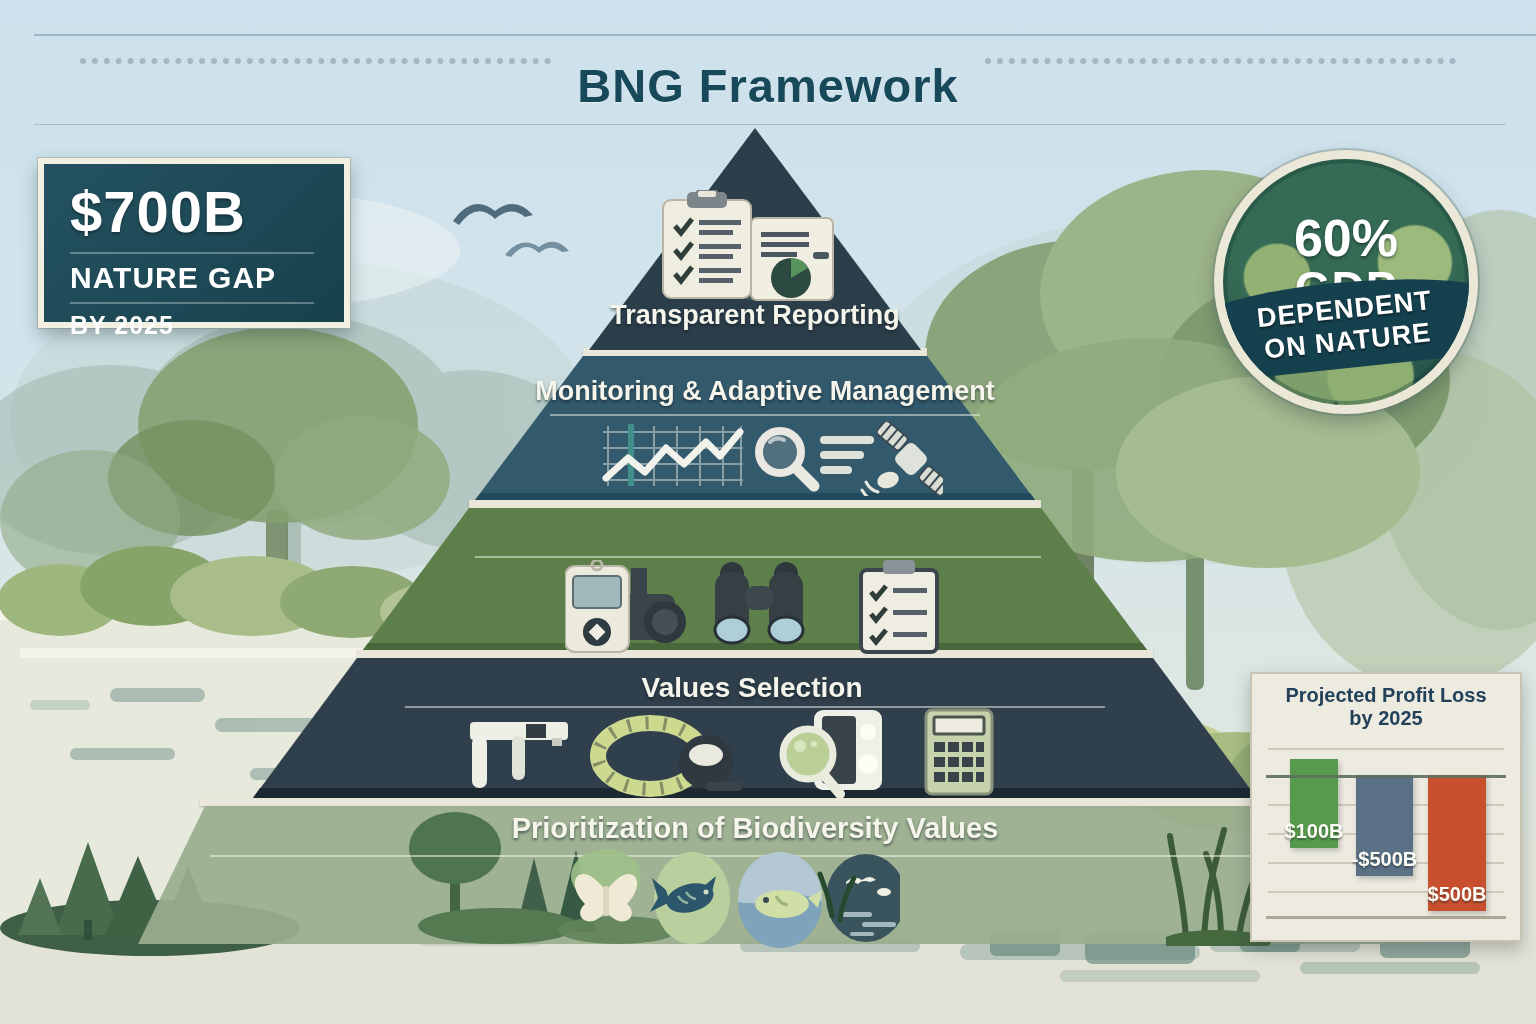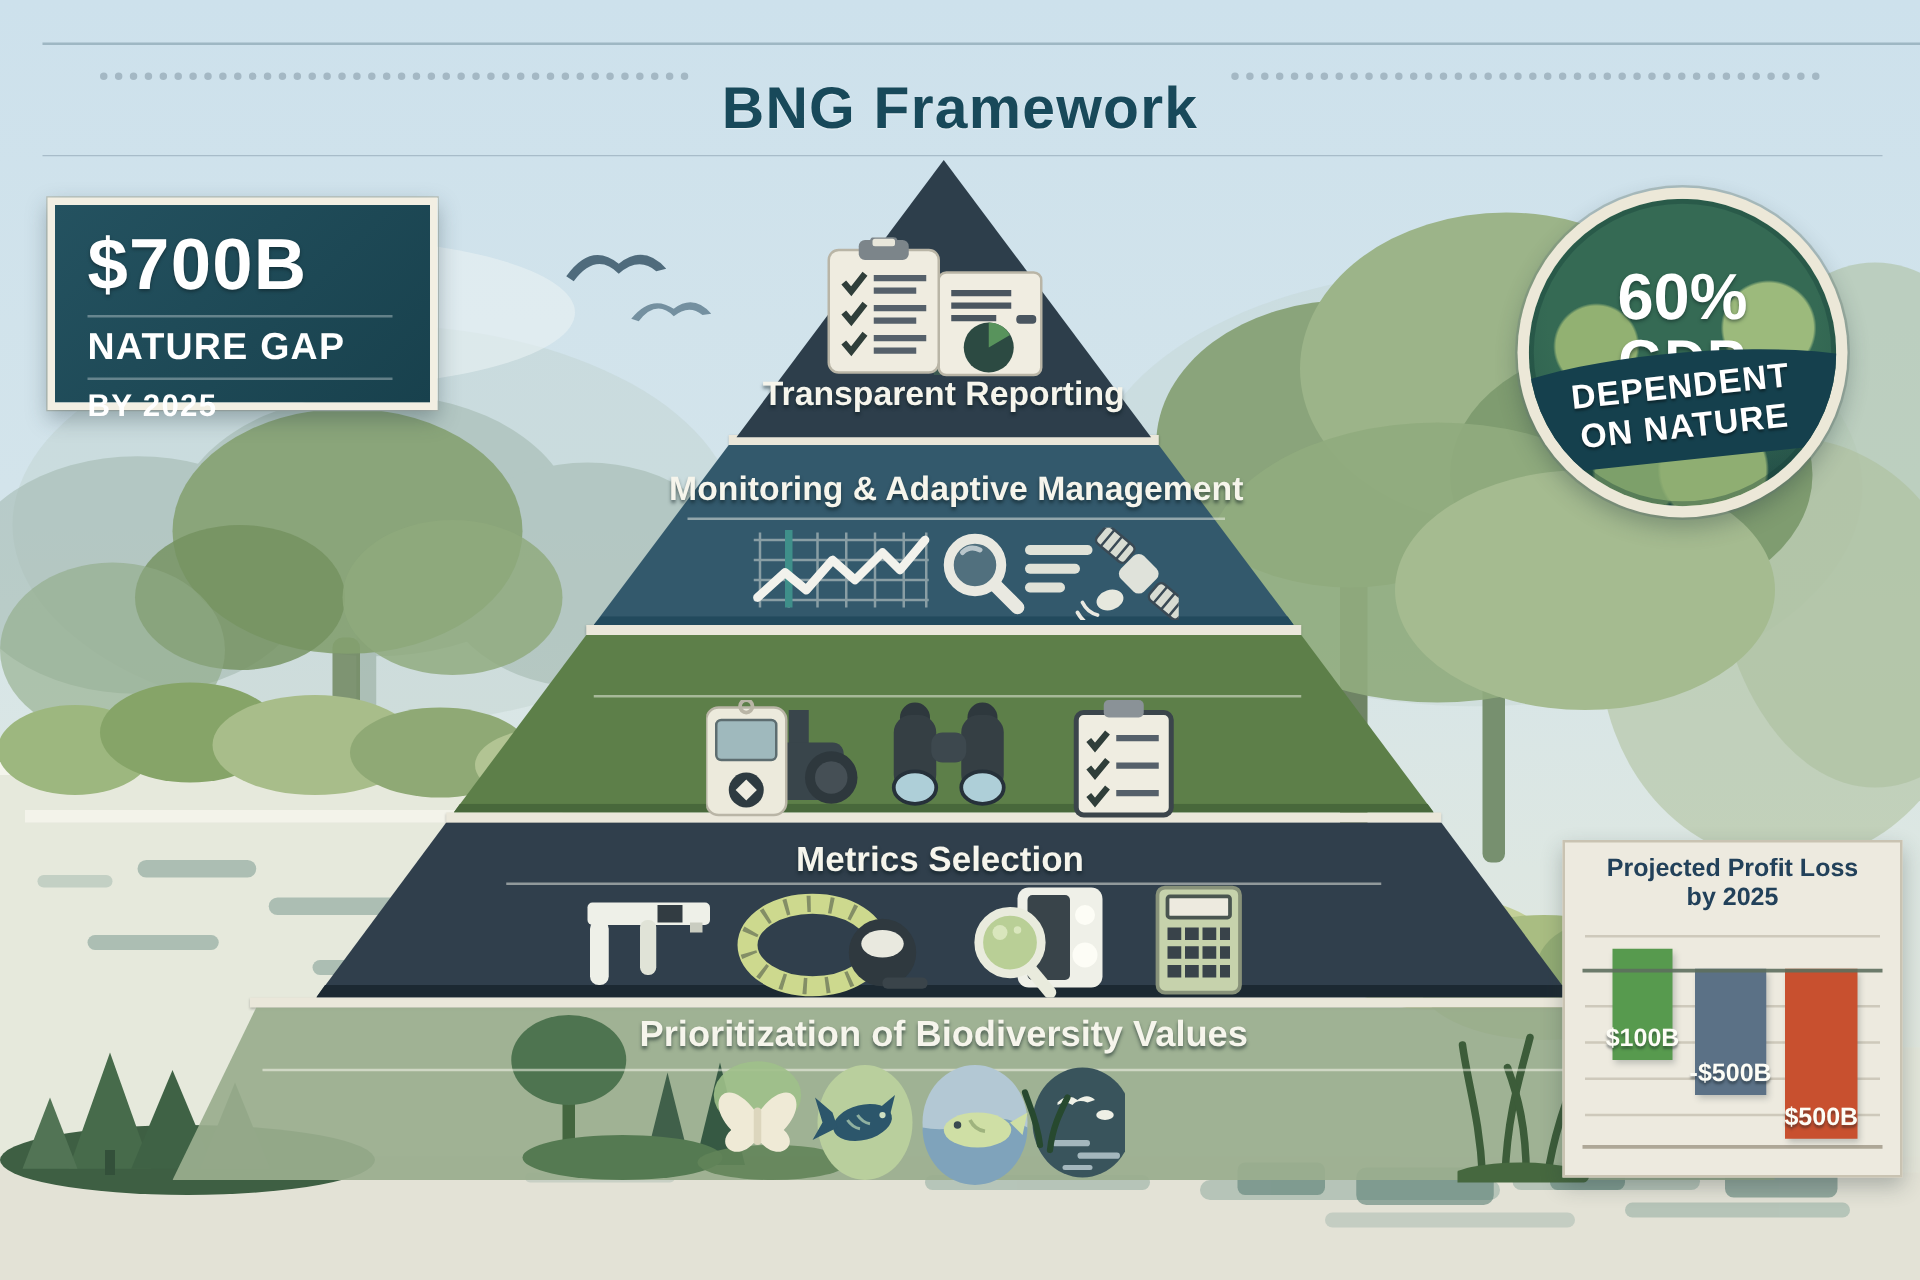--- a/index.html
+++ b/index.html
@@ -303,21 +303,21 @@
           <path d="M306 76 l5 6 l10 -12"></path>
       </g>
       <g fill="#55606a">
           <rect x="328" y="28" width="34" height="5"></rect>
           <rect x="328" y="50" width="34" height="5"></rect>
           <rect x="328" y="72" width="34" height="5"></rect>
         </g>
     </g>
   </svg>
 
-  <div class="lvl-label" style="left:752px;top:672px;font-size:28px">Metrics Selection</div>
+  <div class="lvl-label" style="left:752px;top:672px;font-size:28px">Values Selection</div>
   <div class="lvl-divider" style="left:755px;top:706px;width:700px"></div>
   <svg class="icon-svg" style="left:468px;top:708px" width="545" height="90" viewBox="0 0 545 90">
     <g>
       <rect x="2" y="14" width="98" height="18" rx="4" fill="#eef0e8"></rect>
       <rect x="58" y="16" width="20" height="14" fill="#323c42"></rect>
       <rect x="4" y="28" width="15" height="52" rx="7" fill="#eef0e8"></rect>
       <rect x="44" y="28" width="13" height="44" rx="6" fill="#e0e3d7"></rect>
       <rect x="84" y="30" width="10" height="8" fill="#c9ccc0"></rect>
     </g>
     <g>

